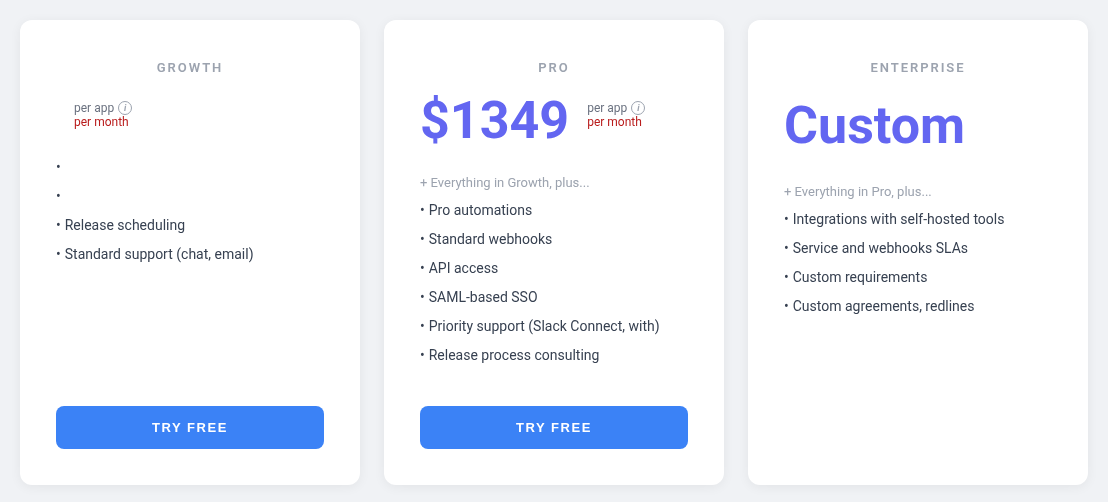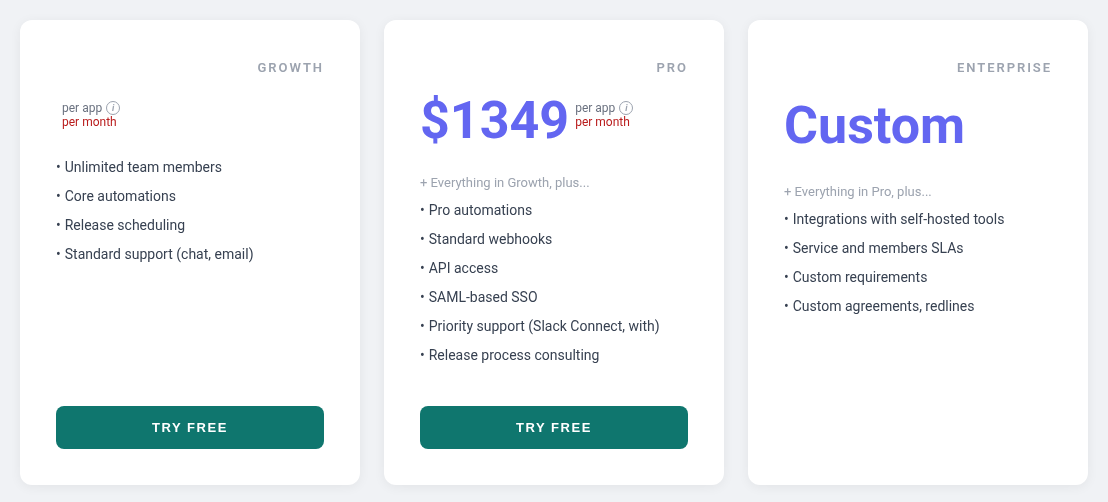--- a/index.html
+++ b/index.html
@@ -31,21 +31,21 @@
       border-radius: 12px;
       padding: 40px 36px 36px;
       flex: 1;
       display: flex;
       flex-direction: column;
       box-shadow: 0 2px 12px rgba(0,0,0,0.06);
       position: relative;
     }
 
     .plan-name {
-      text-align: right;
+      text-align: center;
       font-size: 13px;
       font-weight: 600;
       letter-spacing: 0.15em;
       color: #9ca3af;
       margin-bottom: 20px;
     }
 
     .price-row {
       display: flex;
       align-items: flex-start;
@@ -55,21 +55,21 @@
     .price-amount {
       font-size: 52px;
       font-weight: 700;
       color: #6366f1;
       line-height: 1;
     }
 
     .price-suffix {
       display: flex;
       flex-direction: column;
-      margin-left: 6px;
+      margin-left: 18px;
       padding-top: 6px;
     }
 
     .price-suffix .per-app {
       font-size: 12px;
       color: #6b7280;
       display: flex;
       align-items: center;
       gap: 4px;
     }
@@ -131,46 +131,44 @@
       display: block;
       width: 100%;
       padding: 14px 20px;
       border: none;
       border-radius: 8px;
       font-size: 13px;
       font-weight: 700;
       letter-spacing: 0.12em;
       cursor: pointer;
       text-align: center;
-      background: #0f766e;
+      background: #3b82f6;
       color: #ffffff;
       transition: background 0.2s;
       margin-top: auto;
     }
   </style>
 </head>
 <body>
 
 <div class="pricing-container">
 <div class="pricing-card">
       <div class="plan-name">GROWTH</div>
       <div class="price-row">
         <div class="price-suffix">
           <span class="per-app">per app <span class="info-icon">i</span></span>
           <span class="per-month">per month</span>
         </div>
       </div>
       <div class="features-list">
         <div class="feature-item">
           <span class="feature-bullet">•</span>
-          <span>Unlimited team members</span>
-        </div>
-        <div class="feature-item">
-          <span class="feature-bullet">•</span>
-          <span>Core automations</span>
+        </div>
+        <div class="feature-item">
+          <span class="feature-bullet">•</span>
         </div>
         <div class="feature-item">
           <span class="feature-bullet">•</span>
           <span>Release scheduling</span>
         </div>
         <div class="feature-item">
           <span class="feature-bullet">•</span>
           <span>Standard support (chat, email)</span>
         </div>
       </div>
@@ -218,21 +216,21 @@
       <div class="plan-name">ENTERPRISE</div>
       <div class="custom-price">Custom</div>
       <div class="features-list">
         <div class="feature-header">+ Everything in Pro, plus...</div>
         <div class="feature-item">
           <span class="feature-bullet">•</span>
           <span>Integrations with self-hosted tools</span>
         </div>
         <div class="feature-item">
           <span class="feature-bullet">•</span>
-          <span>Service and members SLAs</span>
+          <span>Service and webhooks SLAs</span>
         </div>
         <div class="feature-item">
           <span class="feature-bullet">•</span>
           <span>Custom requirements</span>
         </div>
         <div class="feature-item">
           <span class="feature-bullet">•</span>
           <span>Custom agreements, redlines</span>
         </div>
       </div>

